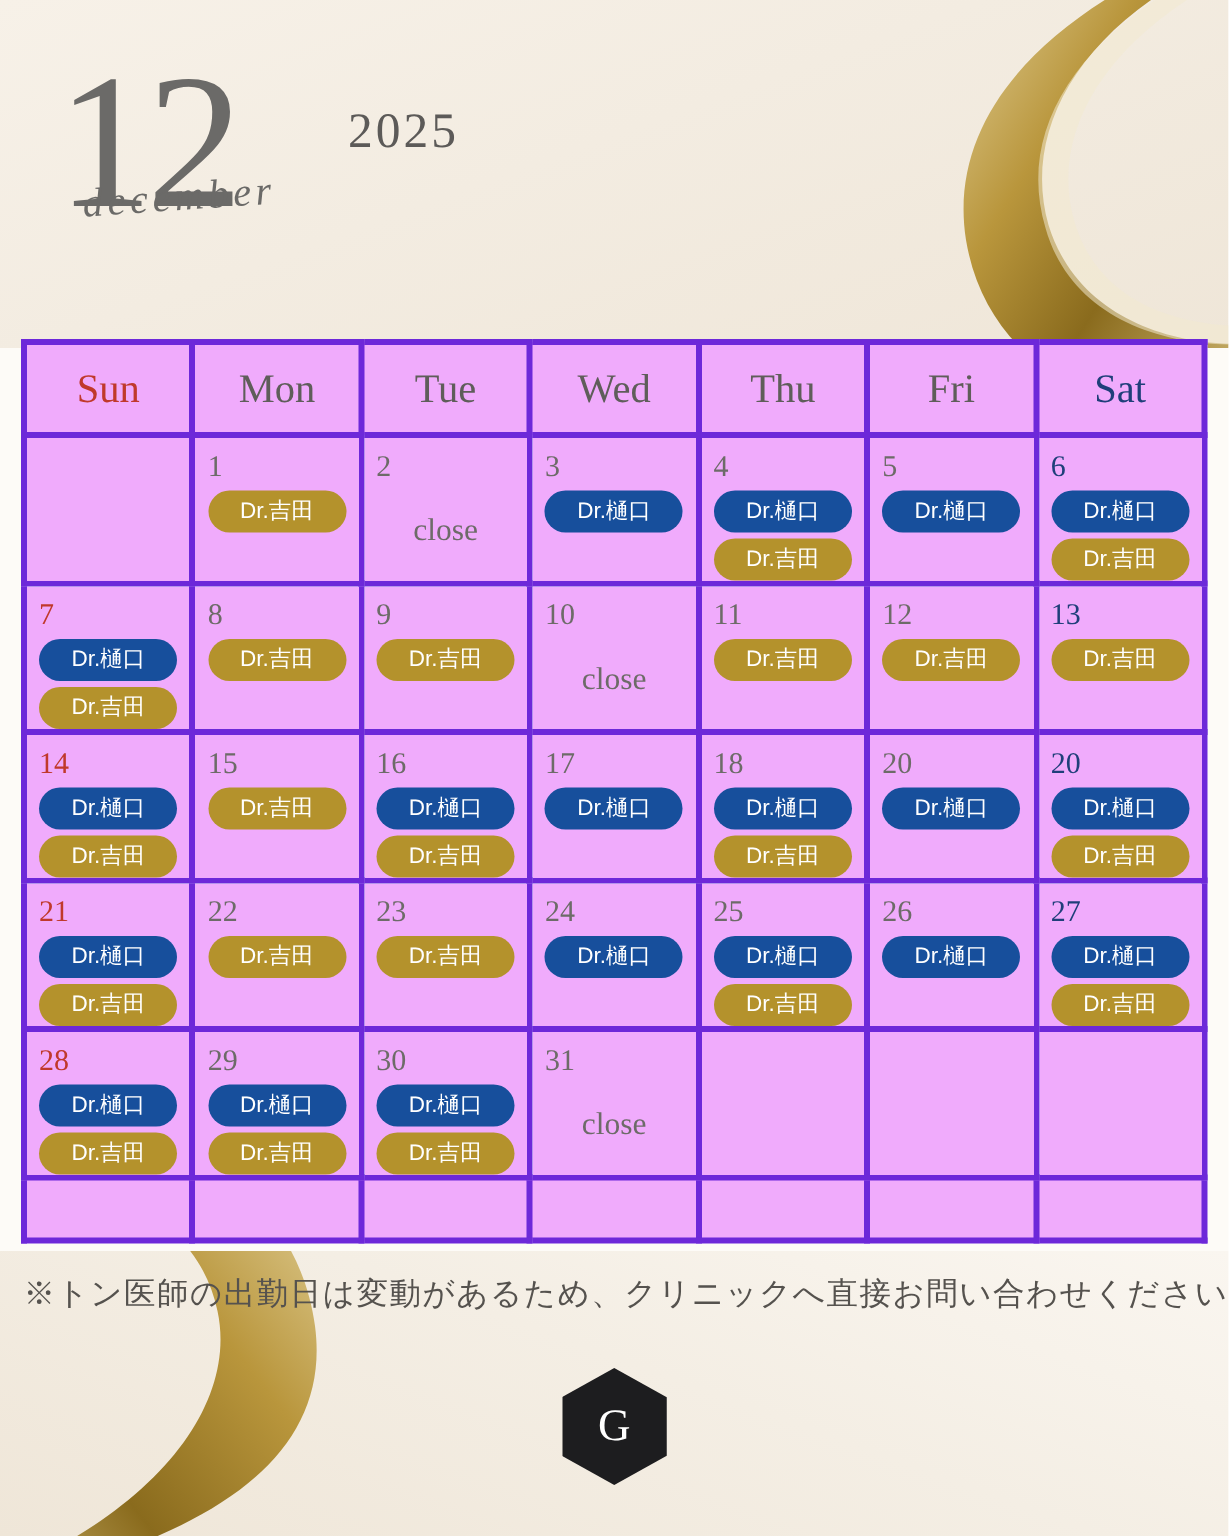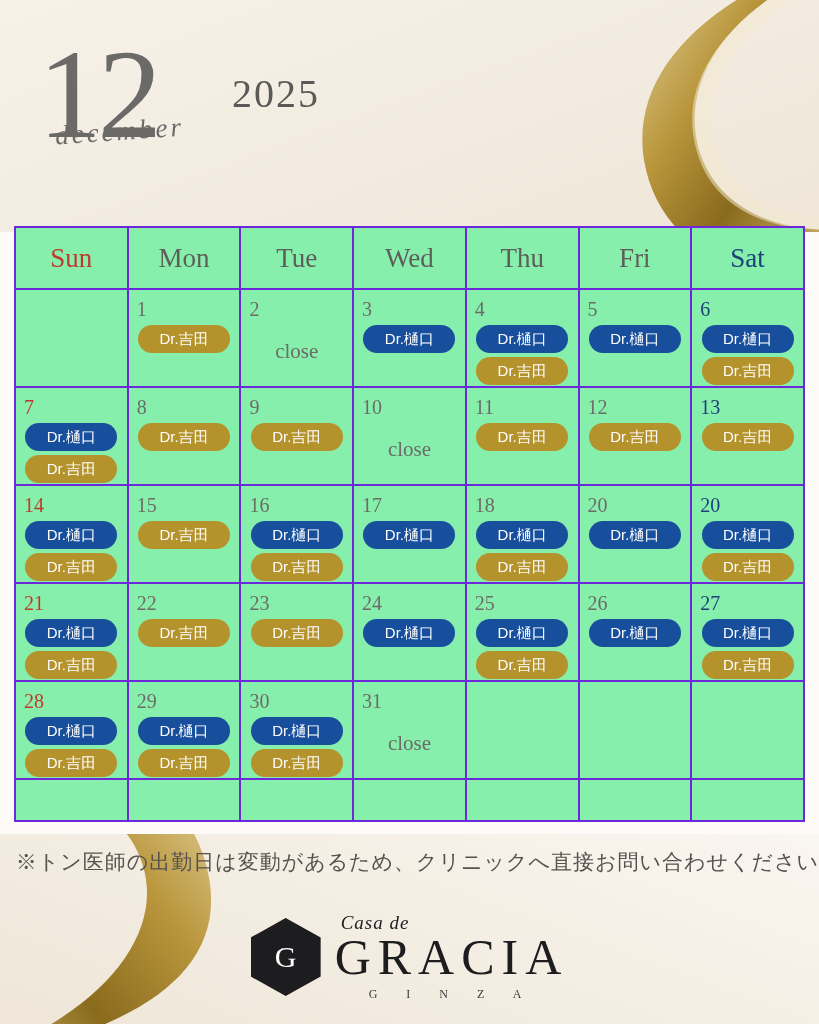--- a/index.html
+++ b/index.html
@@ -37,39 +37,39 @@
   }
   .month-word {
     position:absolute; left:55px; top:116px;
     font-family:"Liberation Serif", serif;
     font-style:italic; font-size:27px; color:#6b6a68;
     letter-spacing:3px;
     transform: rotate(-4deg);
   }
   .year {
     position:absolute; left:232px; top:70px;
-    font-size:40px; color:#5c5a58; letter-spacing:2px;
+    font-size:33px; color:#5c5a58; letter-spacing:2px;
   }
   .title {
     position:absolute; left:213px; top:128px;
     font-size:38px; color:#5f5d5a; letter-spacing:1.5px;
   }
 
   
   .calendar {
     position:absolute; left:14px; top:226px;
     width:791px;
     border-collapse:collapse;
     background:#ffffff;
   }
   .calendar td, .calendar th {
-    border:2px solid #6d28d9;
+    border:4px solid #6d28d9;
     vertical-align:top;
     padding:0;
-    background:#86efac;
+    background:#f0abfc;
   }
   .calendar th {
     height:62px;
     font-weight:400;
     font-size:27px;
     color:#5f5d5a;
     text-align:center;
     vertical-align:middle;
   }
   th.sun { color:#c0392b; }
@@ -400,18 +400,13 @@
         <td class="spill"></td>
         <td class="spill"></td>
       </tr>
     </tbody>
 </table>
 
 <div class="note">※トン医師の出勤日は変動があるため、クリニックへ直接お問い合わせください</div>
 
 <div class="logo-wrap">
   <div class="logo-mark">G</div>
-  <div class="logo-text">
-    <div class="logo-casa">Casa de</div>
-    <div class="logo-gracia">GRACIA</div>
-    <div class="logo-ginza">G I N Z A</div>
-  </div>
 </div>
 
 </body></html>

